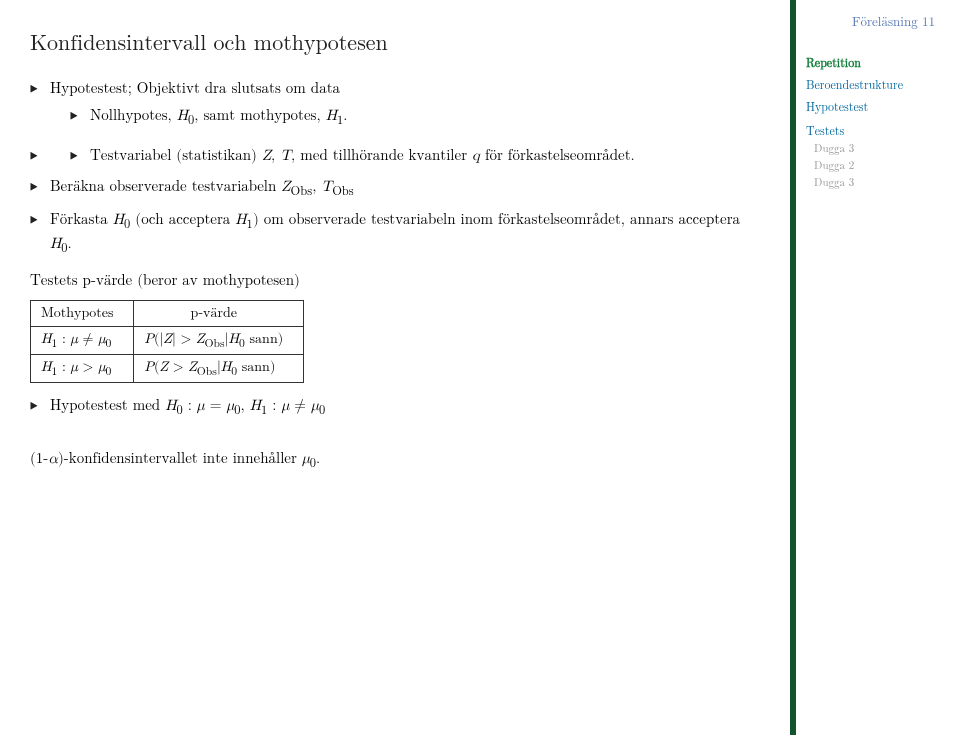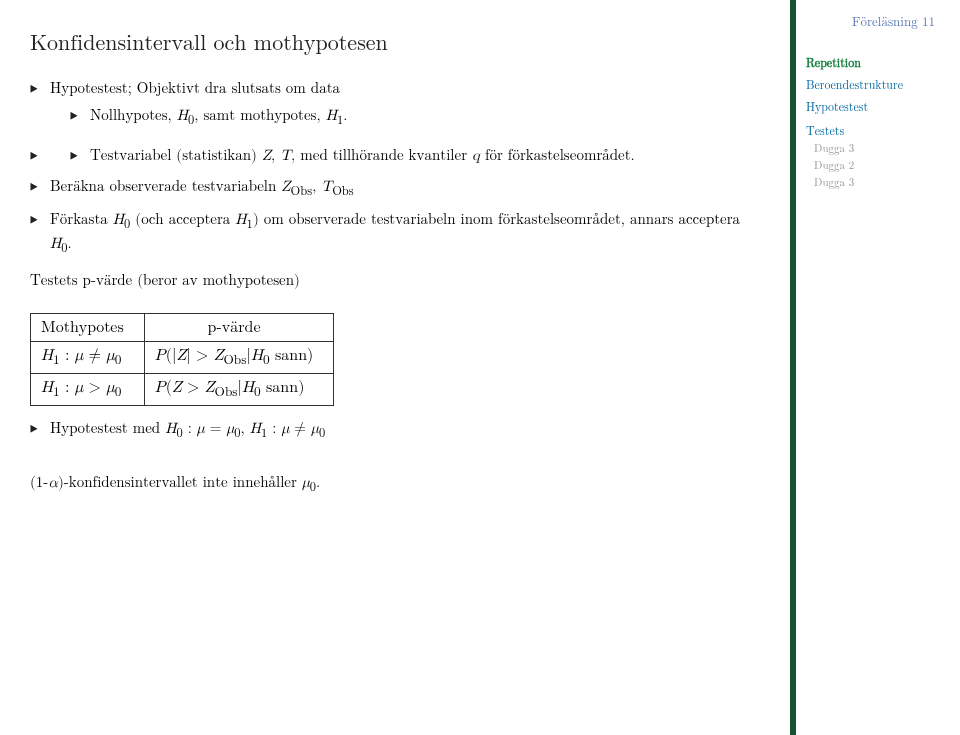--- a/index.html
+++ b/index.html
@@ -98,22 +98,22 @@
       left: 20px;
     }
 
     .section-block {
       margin-bottom: 12px;
     }
 
     
     .p-value-table {
       border-collapse: collapse;
-      margin: 23px 0 6px 0;
-      font-size: 16px;
+      margin: 10px 0 6px 0;
+      font-size: 14px;
     }
 
     .p-value-table td, .p-value-table th {
       border: 1px solid #333;
       padding: 4px 20px 4px 10px;
     }
 
     .p-value-table th {
       font-weight: normal;
       font-style: normal;

